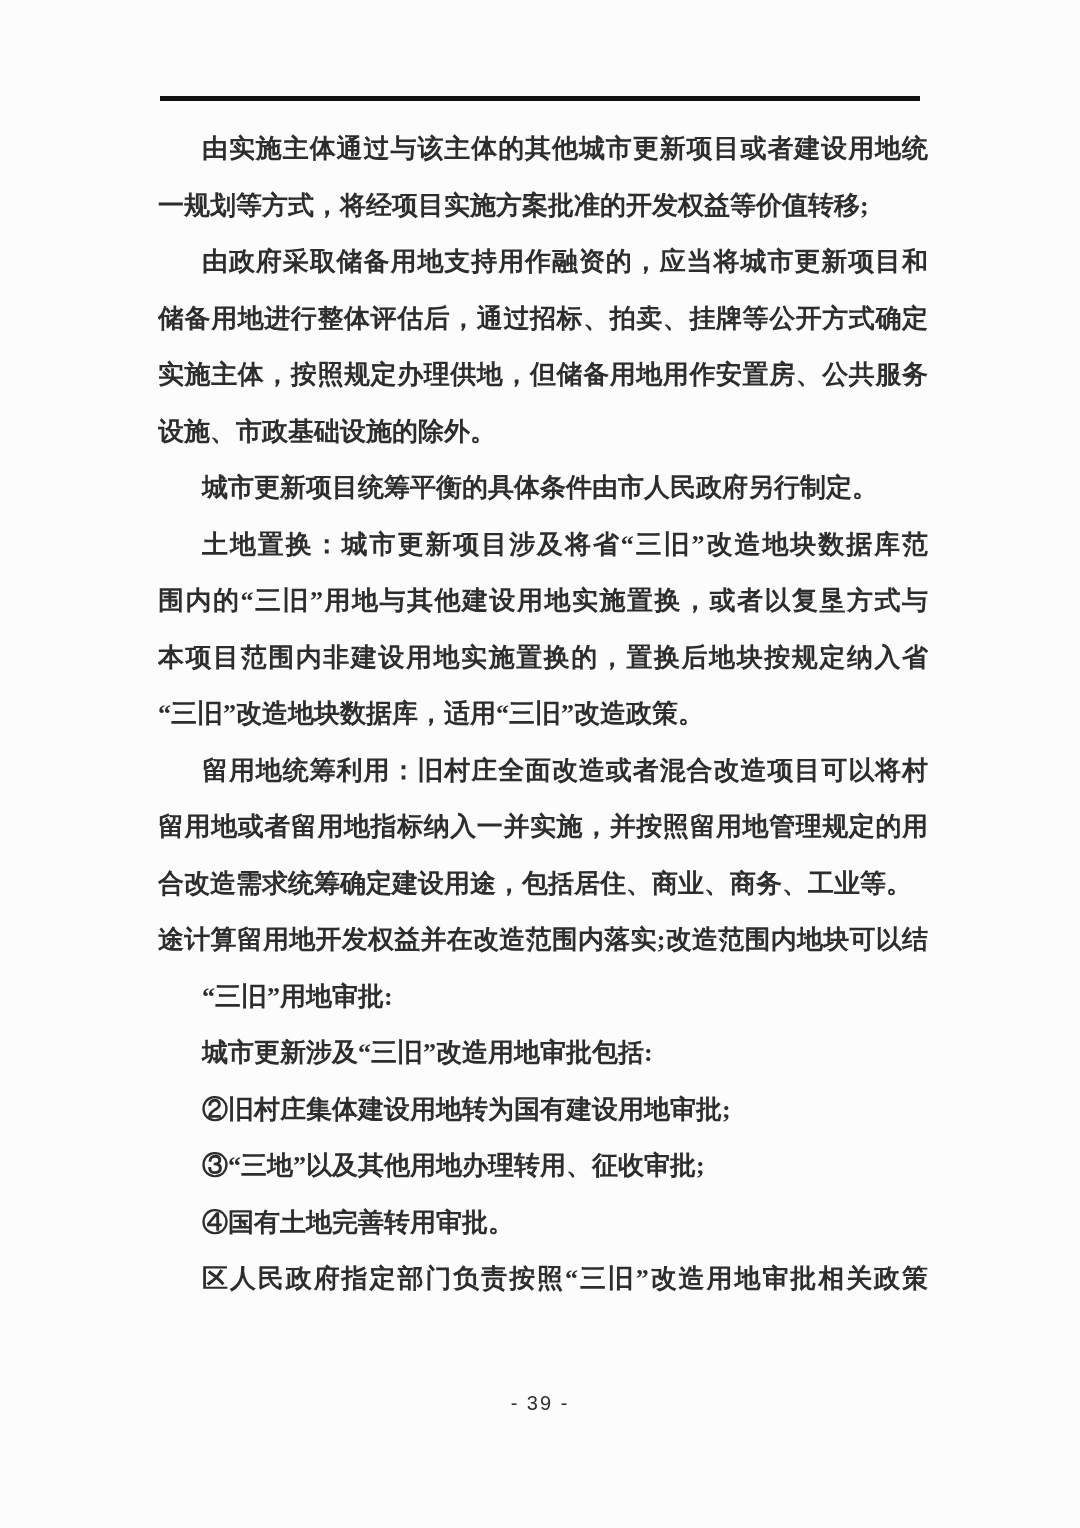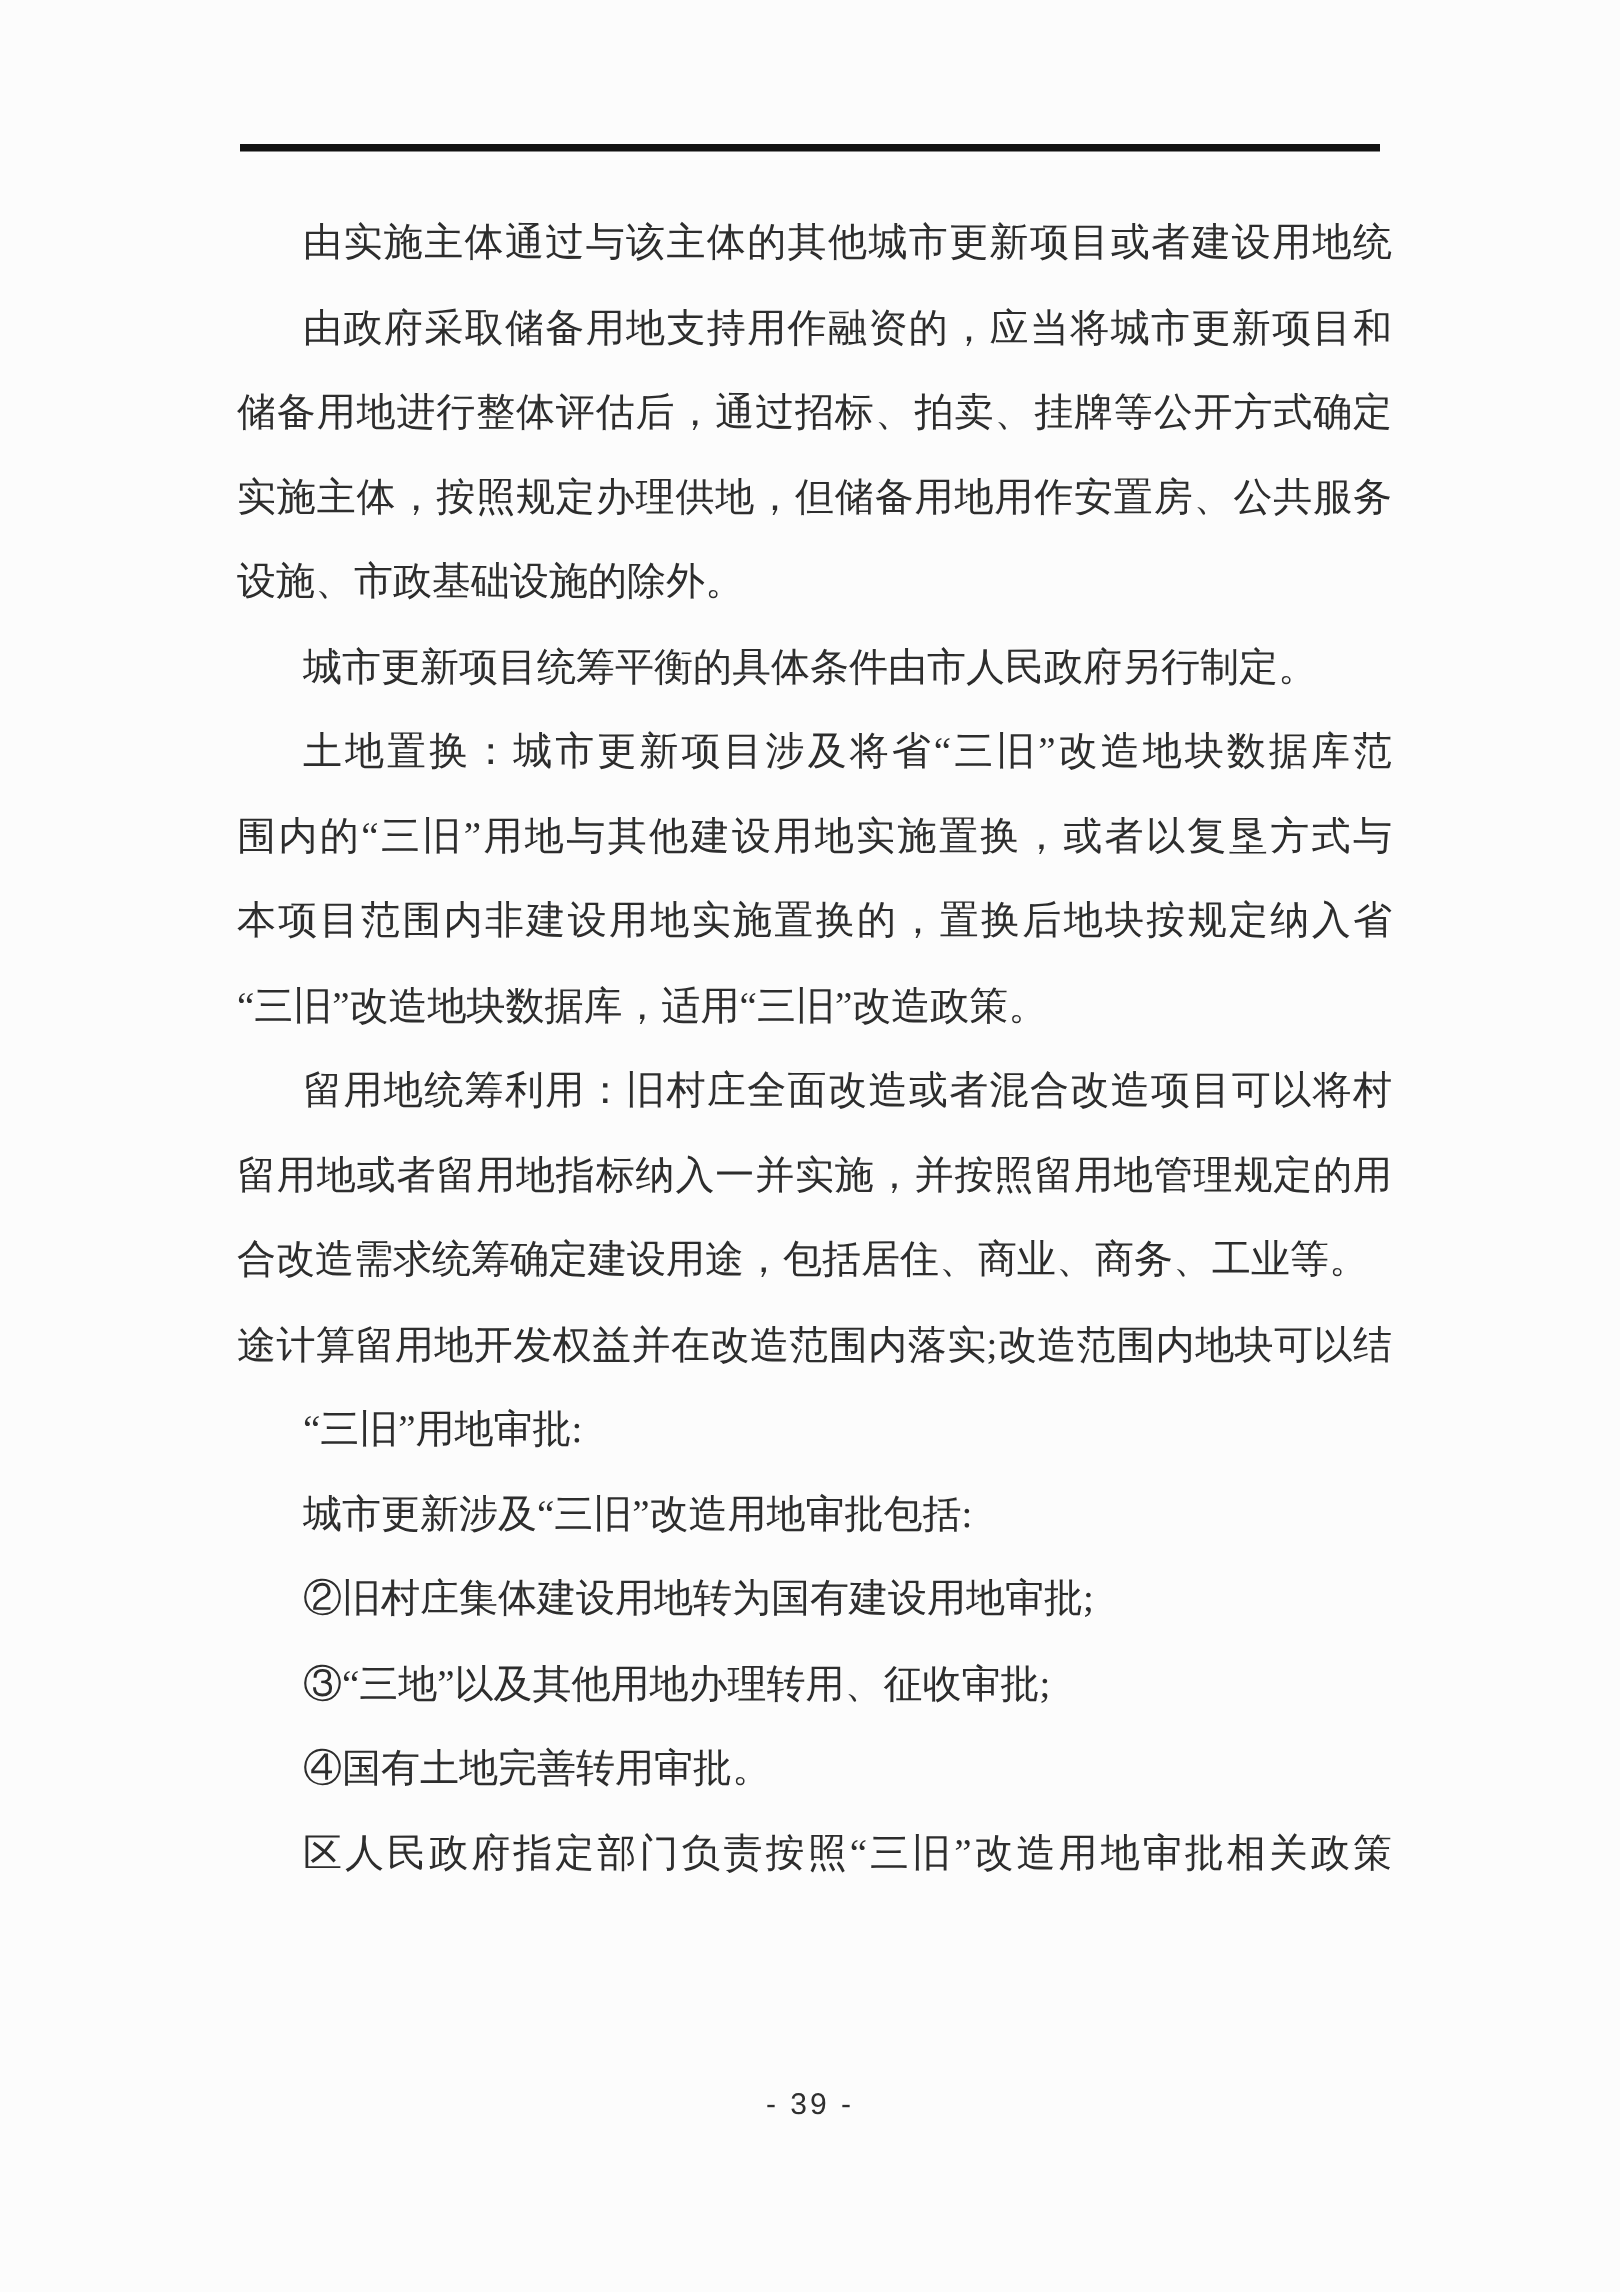--- a/index.html
+++ b/index.html
@@ -24,25 +24,26 @@
     position:absolute;
     left:160px;
     top:96px;
     width:760px;
     height:5px;
     background:var(--rule);
   }
   .content{
     position:absolute;
     left:158px;
-    top:134px;
+    top:121px;
     width:770px;
     color:var(--ink);
     font-size:26px;
     letter-spacing:0;
+    font-weight:bold;
   }
   .line{
     height:56.5px;
     line-height:56.5px;
     overflow:hidden;
   }
   .line.indent{
     text-indent:44px;
   }
   .line.full{
@@ -63,20 +64,21 @@
   }
 </style>
 </head>
 <body>
 
 <div class="page">
   <div class="top-rule"></div>
   <div class="content">
 
   <div class="line indent full">由实施主体通过与该主体的其他城市更新项目或者建设用地统</div>
+      <div class="line">一规划等方式，将经项目实施方案批准的开发权益等价值转移;</div>
       <div class="line indent full">由政府采取储备用地支持用作融资的，应当将城市更新项目和</div>
       <div class="line full">储备用地进行整体评估后，通过招标、拍卖、挂牌等公开方式确定</div>
       <div class="line full">实施主体，按照规定办理供地，但储备用地用作安置房、公共服务</div>
       <div class="line">设施、市政基础设施的除外。</div>
       <div class="line indent">城市更新项目统筹平衡的具体条件由市人民政府另行制定。</div>
       <div class="line indent full">土地置换：城市更新项目涉及将省“三旧”改造地块数据库范</div>
       <div class="line full">围内的“三旧”用地与其他建设用地实施置换，或者以复垦方式与</div>
       <div class="line full">本项目范围内非建设用地实施置换的，置换后地块按规定纳入省</div>
       <div class="line">“三旧”改造地块数据库，适用“三旧”改造政策。</div>
       <div class="line indent full">留用地统筹利用：旧村庄全面改造或者混合改造项目可以将村</div>

